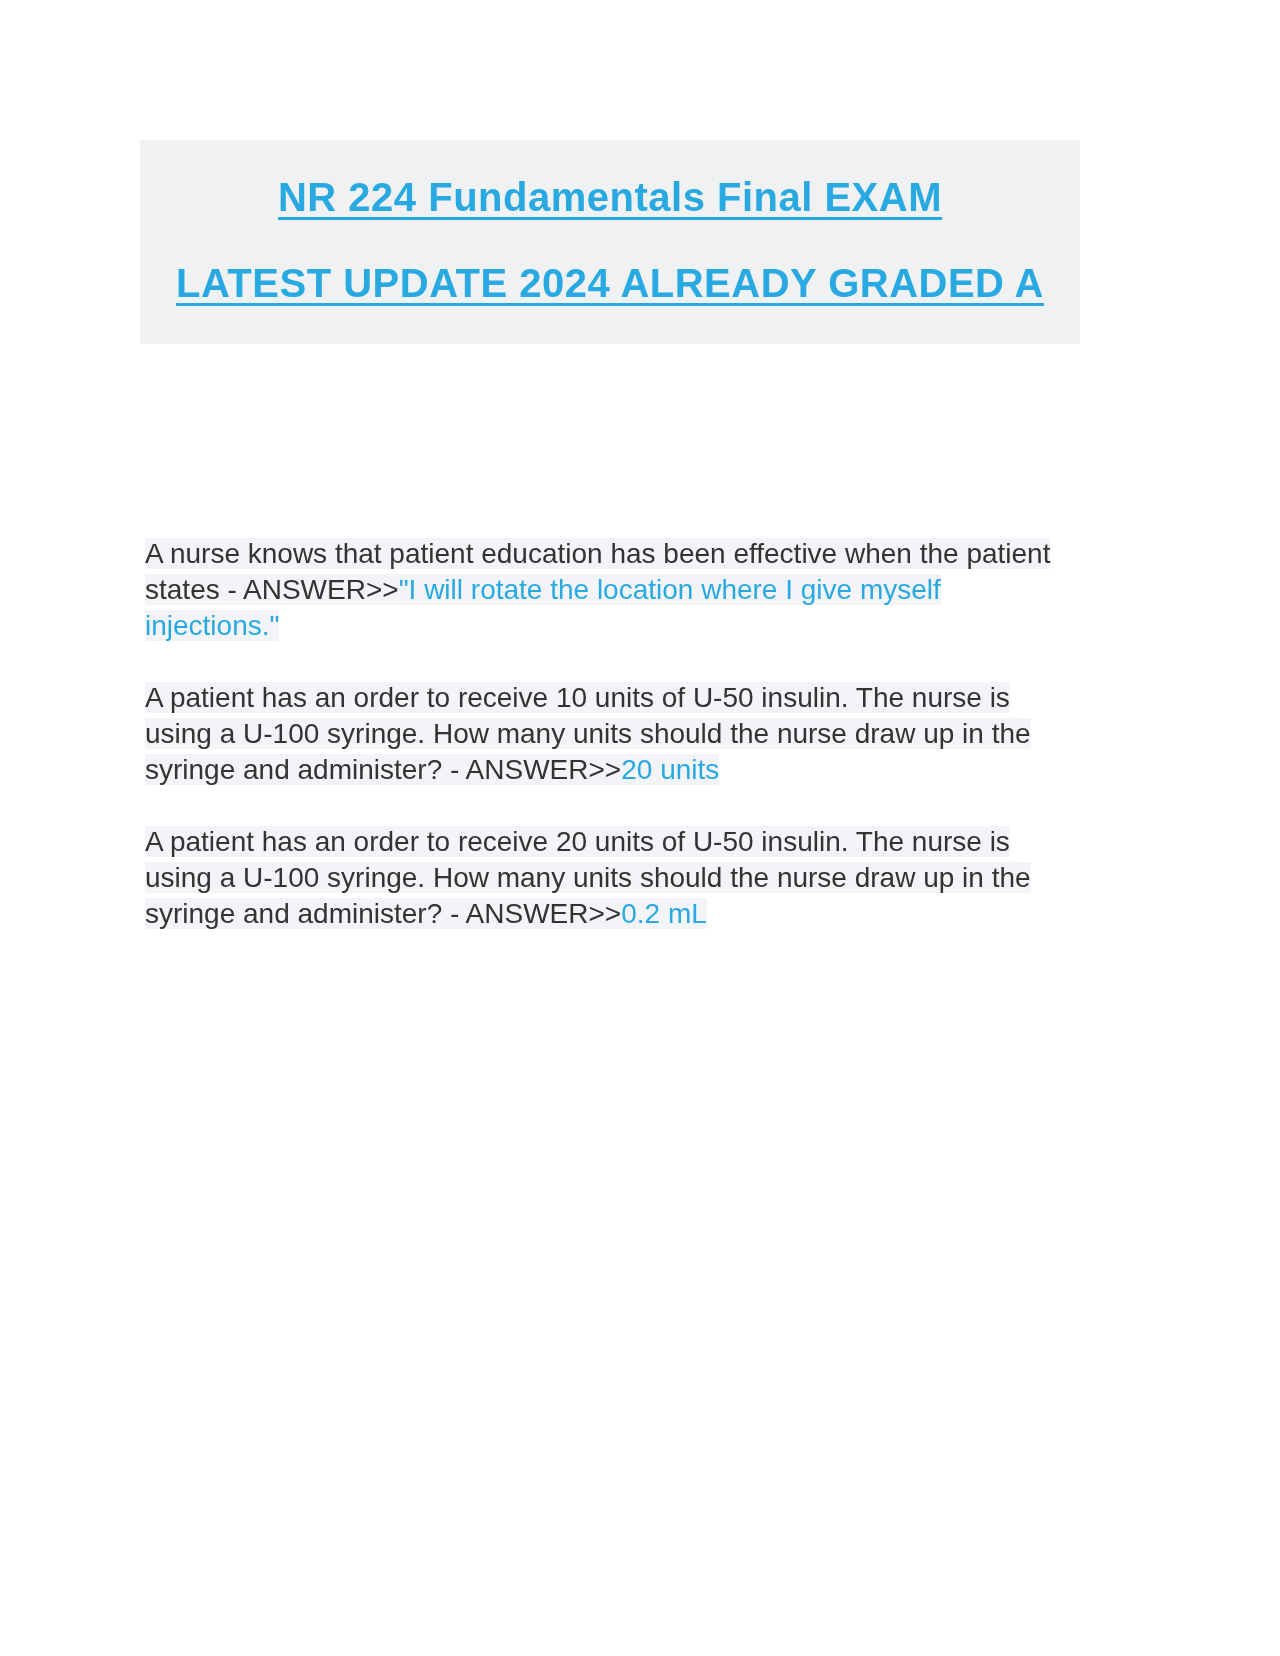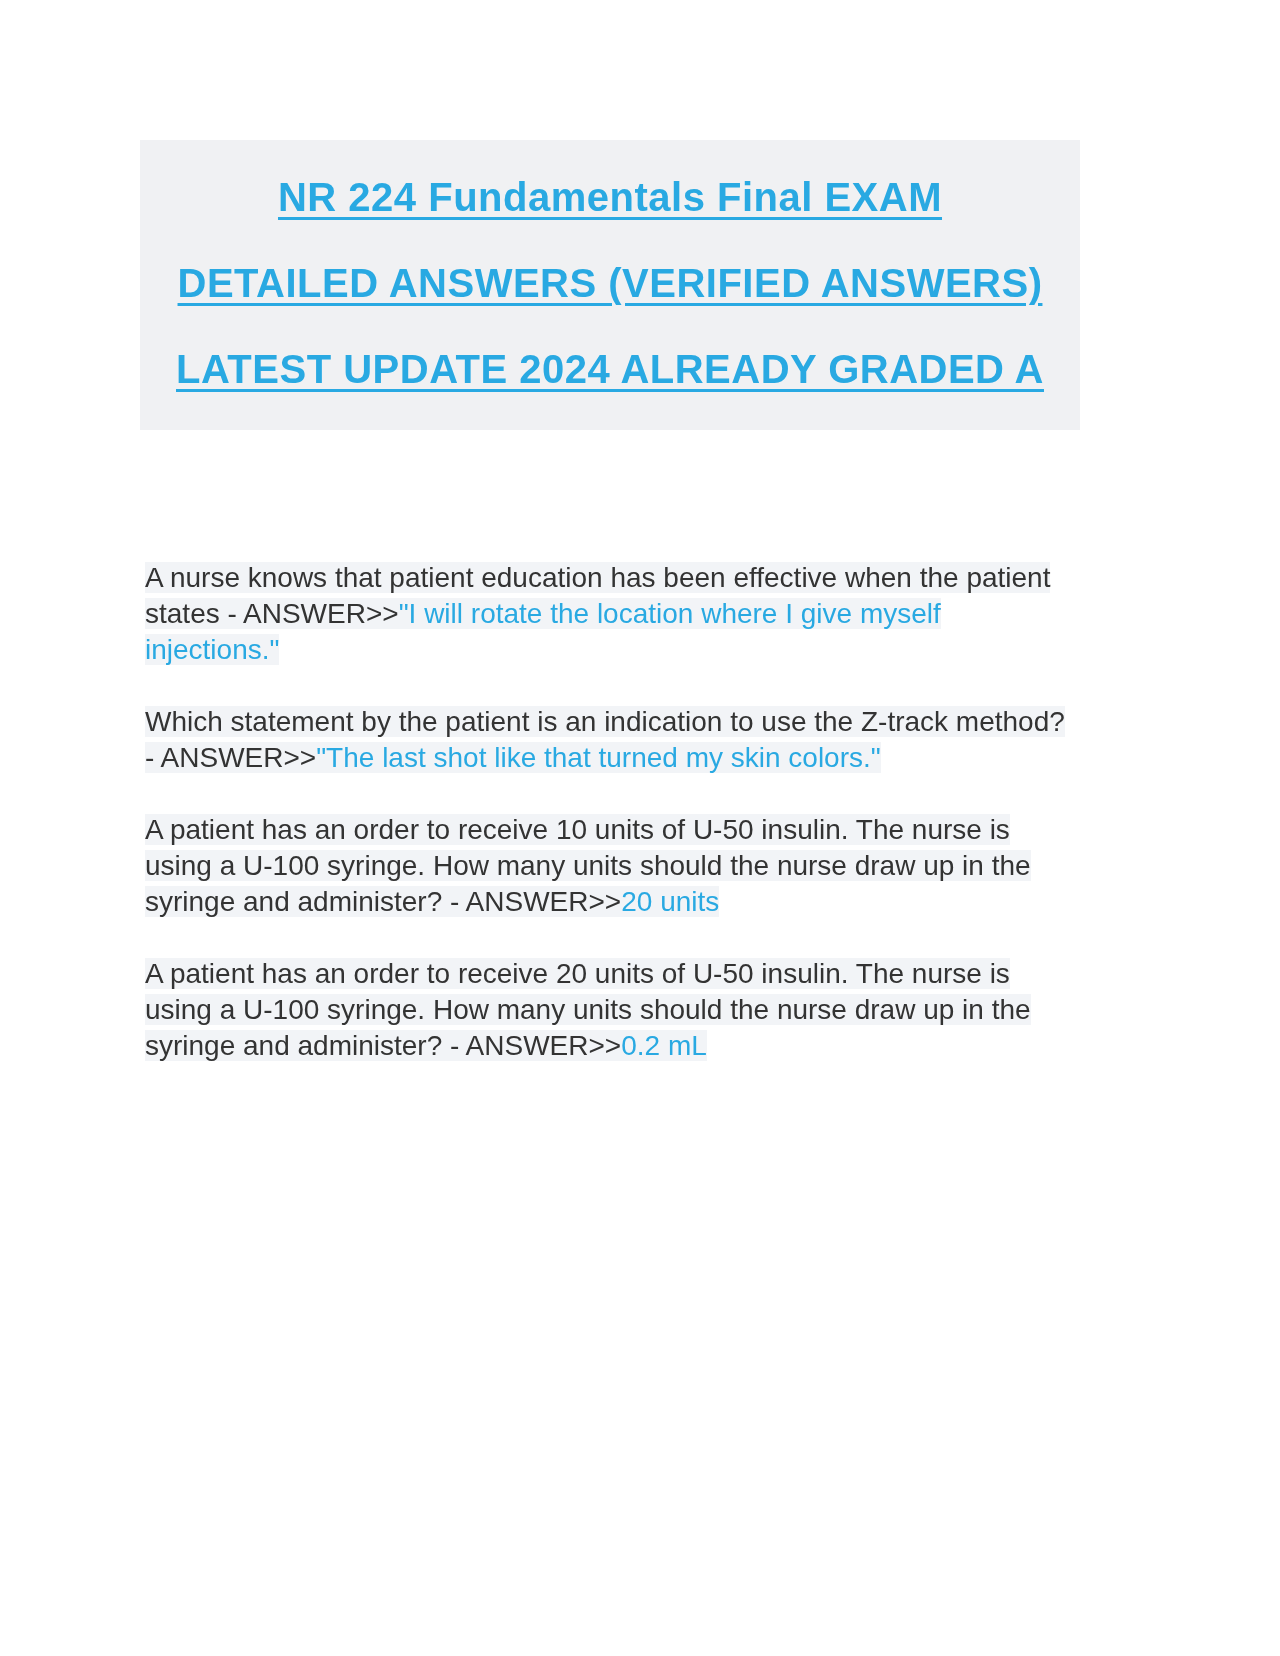--- a/index.html
+++ b/index.html
@@ -33,21 +33,21 @@
   }
   .title-line span {
     color: #29a9e2;
     text-decoration: underline;
     text-decoration-thickness: 3px;
     text-underline-offset: 6px;
   }
   .doc-body {
     position: absolute;
     left: 145px;
-    top: 560px;
+    top: 536px;
     width: 935px;
   }
   .qa {
     margin: 0 0 36px 0;
     font-size: 28px;
     line-height: 36px;
     color: #333333;
   }
   .qa .q {
     color: #333333;
@@ -65,36 +65,30 @@
 </head>
 <body>
 
 <div class="page">
 
   <div class="title-box">
     <div class="title-line">
       <span>NR 224 Fundamentals Final EXAM</span>
     </div>
     <div class="title-line">
-      <span>DETAILED ANSWERS (VERIFIED ANSWERS)</span>
-    </div>
-    <div class="title-line">
       <span>LATEST UPDATE 2024 ALREADY GRADED A</span>
     </div>
   </div>
 
   <div class="doc-body">
 
     <p class="qa">
       <span class="q">A nurse knows that patient education has been effective when the patient states - ANSWER&gt;&gt;</span><span class="a">"I will rotate the location where I give myself injections."</span>
     </p>
 
-    <p class="qa">
-      <span class="q">Which statement by the patient is an indication to use the Z-track method? - ANSWER&gt;&gt;</span><span class="a">"The last shot like that turned my skin colors."</span>
-    </p>
 
 
     <p class="qa">
       <span class="q">A patient has an order to receive 10 units of U-50 insulin. The nurse is using a U-100 syringe. How many units should the nurse draw up in the syringe and administer? - ANSWER&gt;&gt;</span><span class="a">20 units</span>
     </p>
 
     <p class="qa">
       <span class="q">A patient has an order to receive 20 units of U-50 insulin. The nurse is using a U-100 syringe. How many units should the nurse draw up in the syringe and administer? - ANSWER&gt;&gt;</span><span class="a">0.2 mL</span>
     </p>
 

